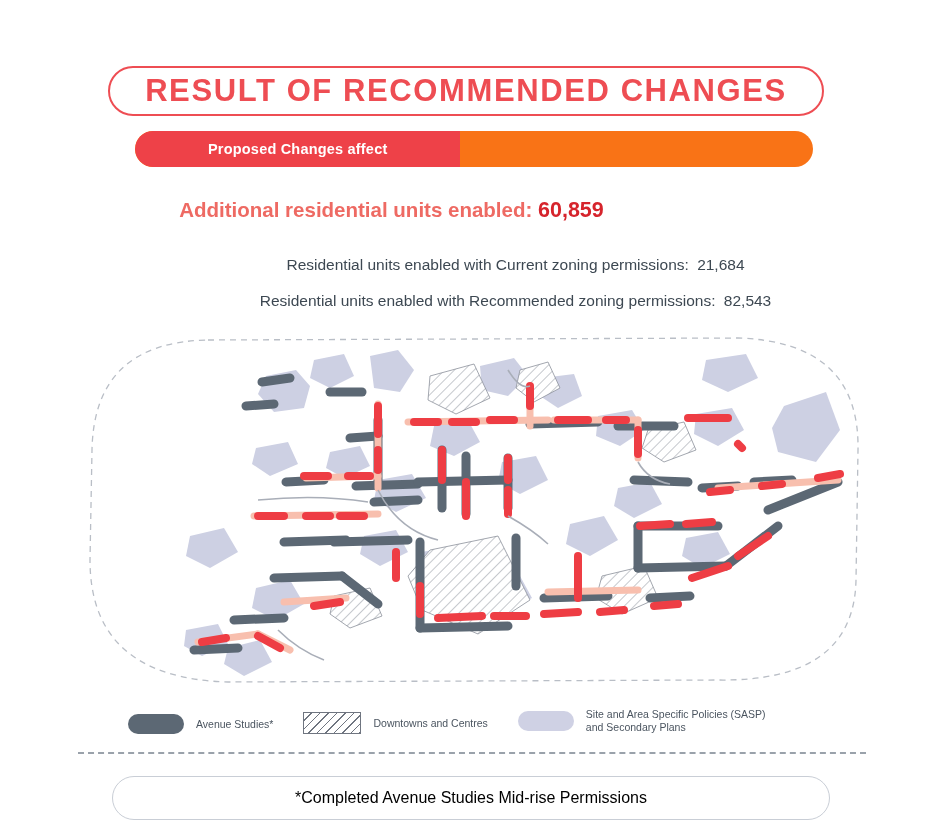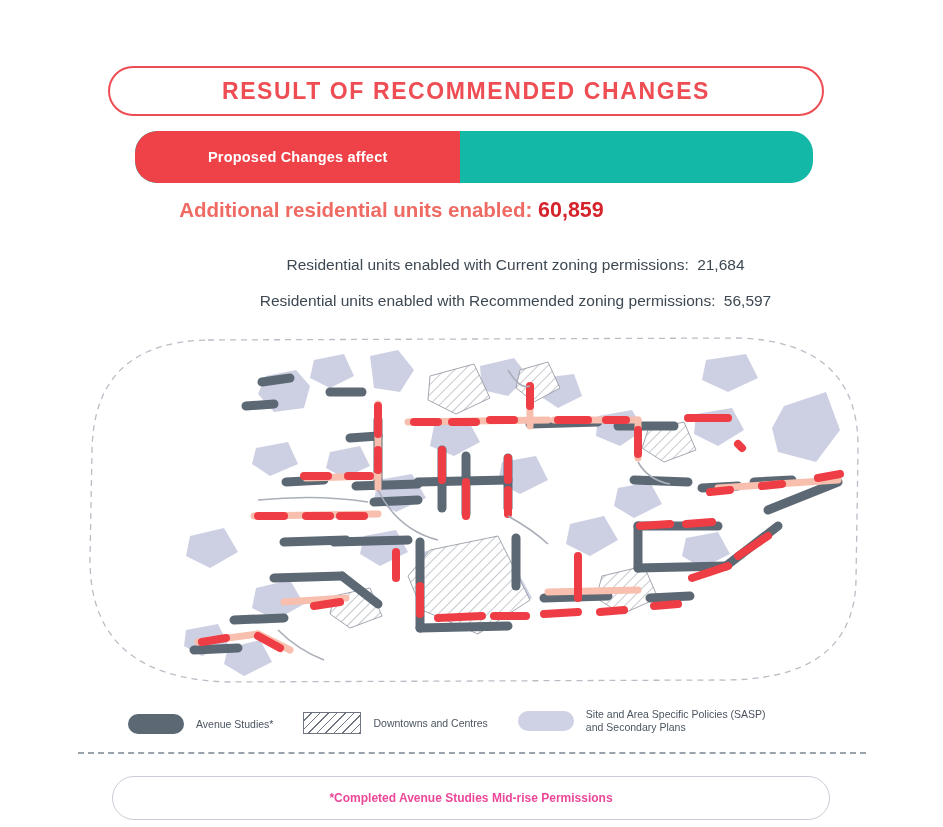--- a/index.html
+++ b/index.html
@@ -30,34 +30,34 @@
     height: 50px;
     border: 2px solid #ee4d53;
     border-radius: 26px;
     display: flex;
     align-items: center;
     justify-content: center;
     box-sizing: border-box;
   }
   .title-text {
     color: #ee4d53;
-    font-size: 23px;
+    font-size: 31px;
     font-weight: bold;
     letter-spacing: 1.6px;
   }
 
   
   .bar-wrap {
     position: absolute;
     left: 135px;
     top: 131px;
     width: 678px;
-    height: 52px;
+    height: 36px;
     border-radius: 22px;
-    background: #14b8a6;
+    background: #f97316;
     overflow: hidden;
   }
   .bar-fill {
     position: absolute;
     left: 0;
     top: 0;
     height: 100%;
     width: 48%;
     background: #ee4148;
     border-radius: 22px 0 0 22px;
@@ -171,23 +171,23 @@
     width: 718px;
     height: 44px;
     border: 1.5px solid #c9ced6;
     border-radius: 23px;
     display: flex;
     align-items: center;
     justify-content: center;
     box-sizing: border-box;
   }
   .foot-text {
-    font-size: 12px;
-    font-weight: bold;
-    color: #ec4899;
+    font-size: 16px;
+    font-weight: normal;
+    color: #000000;
   }
 </style>
 </head>
 <body>
 
 <div class="page">
 
   <div class="title-pill">
     <div class="title-text">RESULT OF RECOMMENDED CHANGES</div>
   </div>
@@ -202,21 +202,21 @@
     <span>Additional residential units enabled:</span>
     <span class="num">60,859</span>
   </div>
 
   <div class="stat s1">
     <span>Residential units enabled with Current zoning permissions:</span>
     <span class="val">21,684</span>
   </div>
   <div class="stat s2">
     <span>Residential units enabled with Recommended zoning permissions:</span>
-    <span class="val">56,597</span>
+    <span class="val">82,543</span>
   </div>
 
   <div class="map">
     <svg width="790" height="360" viewBox="0 0 790 360" xmlns="http://www.w3.org/2000/svg">
       <defs>
         <pattern id="hatch" width="7" height="7" patternTransform="rotate(45)" patternUnits="userSpaceOnUse">
           <rect width="7" height="7" fill="#ffffff"></rect>
           <line x1="0" y1="0" x2="0" y2="7" stroke="#8b919b" stroke-width="1"></line>
         </pattern>
       </defs>

